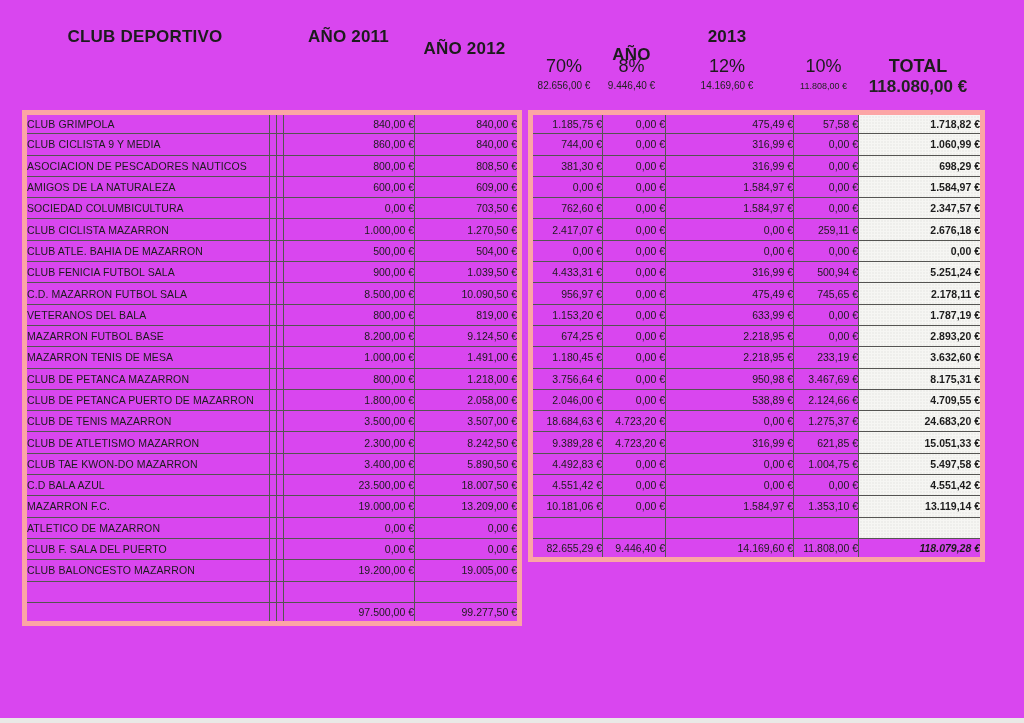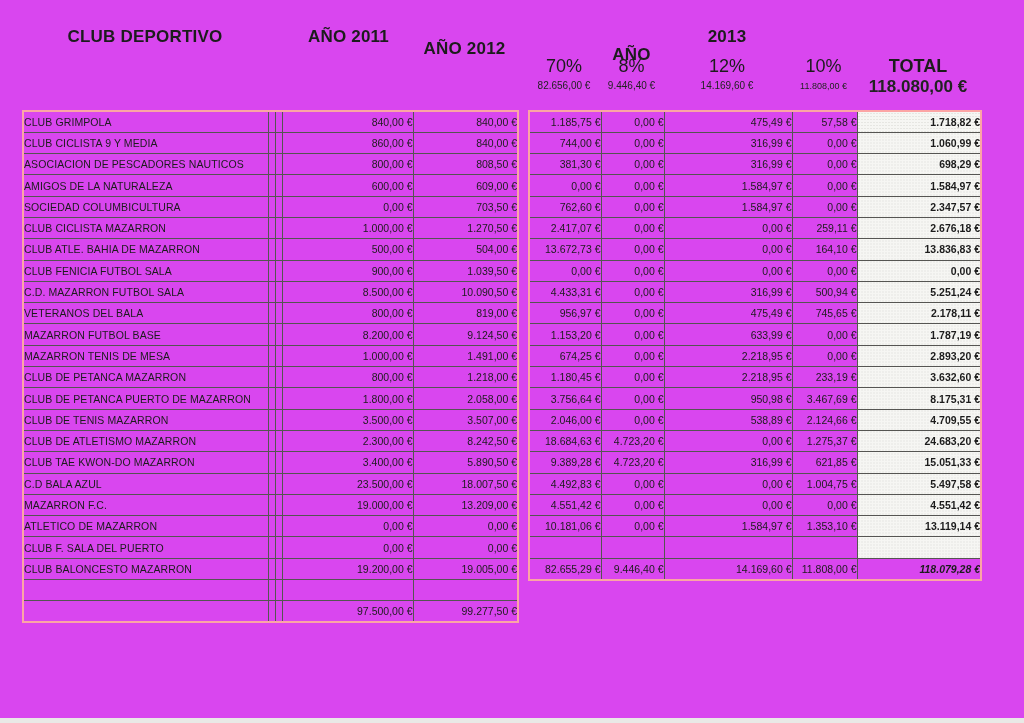--- a/index.html
+++ b/index.html
@@ -10,21 +10,21 @@
   
   .hdr{position:absolute;font-weight:bold;font-size:17px;text-align:center;
        letter-spacing:.2px;white-space:nowrap;}
   .sub{position:absolute;font-size:18px;text-align:center;white-space:nowrap;}
   .sub.bold{font-weight:bold;}
   .amt{position:absolute;font-size:10px;text-align:center;white-space:nowrap;color:#222;}
   .amt.tiny{font-size:9px;}
   .amt.big{font-size:17px;font-weight:bold;}
   
   table.scan{border-collapse:collapse;table-layout:fixed;position:absolute;
-             border:2px solid #fca5a5;}
+             border:5px solid #fca5a5;}
   table.scan td{
     border:1px solid #555552;height:21.3px;padding:0;font-size:10.5px;
     overflow:hidden;white-space:nowrap;box-sizing:border-box;color:#1c1c1c;
   }
   td.name{padding-left:3px;font-size:10.4px;letter-spacing:.1px;}
   td.num{text-align:right;padding-right:4px;}
   td.p8{text-align:right;padding-right:14px;}
   td.p12{text-align:right;padding-right:8px;}
   td.small{font-size:9.5px;}
   td.rowtotal{
@@ -283,27 +283,20 @@
           <td class="rowtotal">2.347,57 €</td>
         </tr>
         <tr>
           <td class="num">2.417,07 €</td>
           <td class="p8">0,00 €</td>
           <td class="p12">0,00 €</td>
           <td class="num">259,11 €</td>
           <td class="rowtotal">2.676,18 €</td>
         </tr>
         <tr>
-          <td class="num">13.672,73 €</td>
-          <td class="p8">0,00 €</td>
-          <td class="p12">0,00 €</td>
-          <td class="num">164,10 €</td>
-          <td class="rowtotal">13.836,83 €</td>
-        </tr>
-        <tr>
           <td class="num">0,00 €</td>
           <td class="p8">0,00 €</td>
           <td class="p12">0,00 €</td>
           <td class="num">0,00 €</td>
           <td class="rowtotal">0,00 €</td>
         </tr>
         <tr>
           <td class="num">4.433,31 €</td>
           <td class="p8">0,00 €</td>
           <td class="p12">316,99 €</td>

